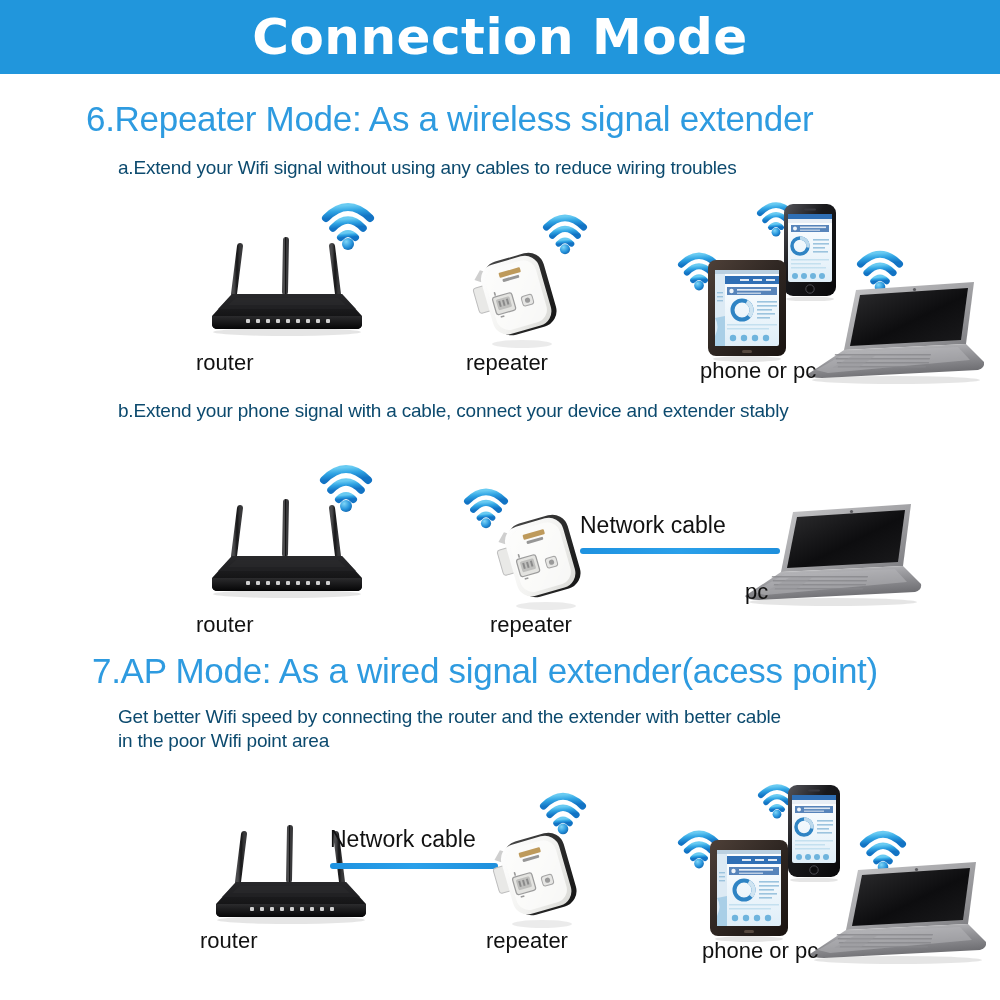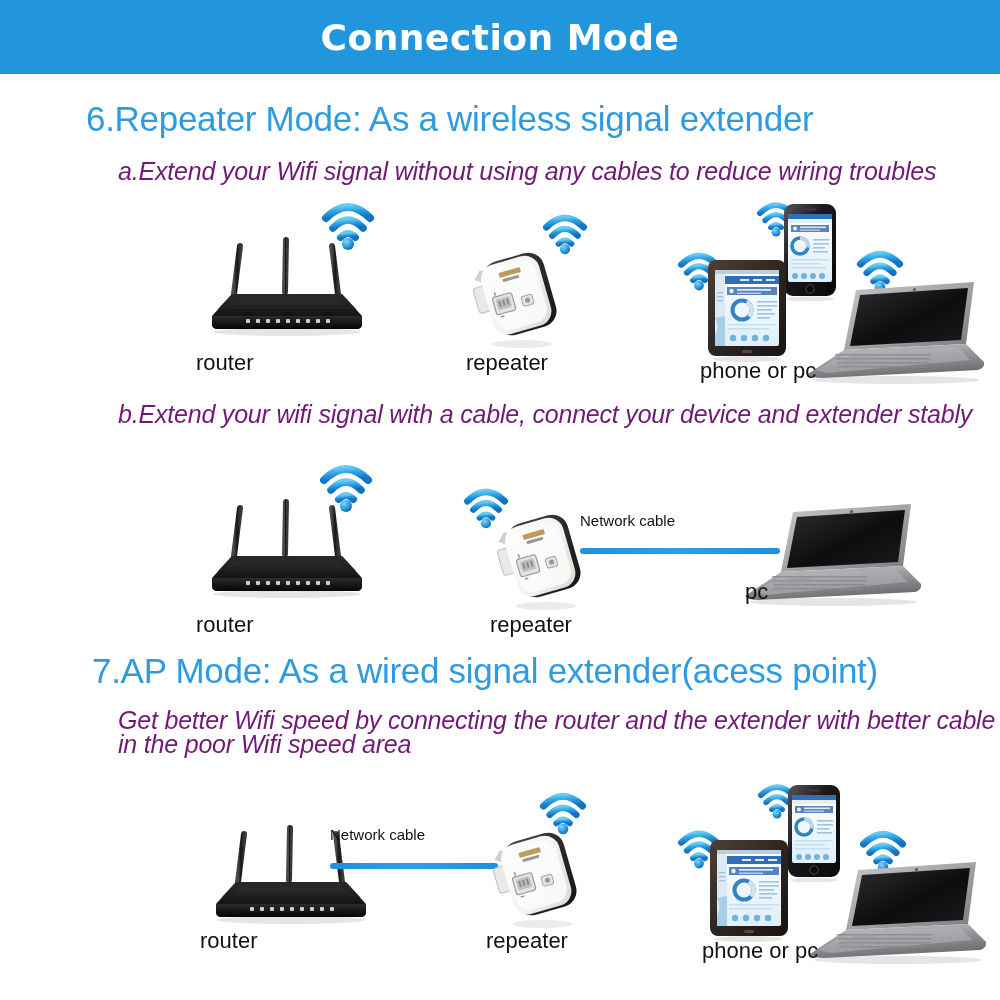--- a/index.html
+++ b/index.html
@@ -21,43 +21,42 @@
     left: 0; top: 0;
     width: 1000px;
     height: 74px;
     background: #2196DC;
     display: flex;
     align-items: center;
     justify-content: center;
   }
   .header-title {
     color: #ffffff;
-    font-size: 36px;
+    font-size: 50px;
     font-weight: bold;
     letter-spacing: 0.5px;
     font-family: "DejaVu Sans", sans-serif;
   }
 
   
   .section-heading {
     position: absolute;
     color: #2E9BE0;
     font-size: 35px;
     font-family: "Liberation Sans", sans-serif;
     white-space: nowrap;
     letter-spacing: -0.3px;
   }
   .section-sub {
     position: absolute;
-    color: #701a75;
-    font-size: 25px;
+    color: #0c4a6e;
+    font-size: 19px;
     font-family: "Liberation Sans", sans-serif;
     white-space: nowrap;
     letter-spacing: -0.2px;
-    font-style: italic;
   }
 
   
   .dev-label {
     position: absolute;
     color: #111;
     font-size: 22px;
     font-family: "Liberation Sans", sans-serif;
     white-space: nowrap;
     text-align: left;
@@ -66,21 +65,21 @@
   
   .wifi {
     position: absolute;
   }
 
   
   .cable-group { position: absolute; }
   .cable-label {
     position: absolute;
     left: 0; top: 0;
-    font-size: 15px;
+    font-size: 23px;
     color: #111;
     white-space: nowrap;
     font-family: "Liberation Sans", sans-serif;
   }
   .cable-line {
     position: absolute;
     left: 0;
     height: 6px;
     border-radius: 3px;
     background: linear-gradient(90deg,#1E92E0 0%, #2AA0EA 50%, #1E8FDC 100%);
@@ -387,21 +386,21 @@
       <rect x="58" y="80" width="94" height="1.6" transform="skewX(-14)"></rect>
       <rect x="60" y="84" width="92" height="1.6" transform="skewX(-14)"></rect>
       <rect x="62" y="88" width="88" height="1.6" transform="skewX(-14)"></rect>
     </g>
     <path d="M34 90 L54 78 L78 77 L60 90 Z" fill="#9a9a9e" opacity="0.5"></path>
     <ellipse cx="98" cy="102" rx="84" ry="4" fill="#000" opacity="0.10"></ellipse>
   </svg>
 </div>
 <div class="dev-label nosel" style="left:700px; top:358px; width:160px;">phone or pc</div>
 
-<div class="section-sub nosel" style="left:118px; top:400px;">b.Extend your wifi signal with a cable, connect your device and extender stably</div>
+<div class="section-sub nosel" style="left:118px; top:400px;">b.Extend your phone signal with a cable, connect your device and extender stably</div>
 
 <div class="wifi" style="left:318px; top:462px;">
   <svg width="56" height="52" viewBox="0 0 56 52">
     <g fill="none" stroke="url(#wifiGrad)" stroke-linecap="round">
       <path d="M6 18 Q28 -4 50 18" stroke-width="8"></path>
       <path d="M13 28 Q28 12 43 28" stroke-width="7.5"></path>
       <path d="M20.5 37.5 Q28 29.5 35.5 37.5" stroke-width="7"></path>
     </g>
     <circle cx="28" cy="44" r="6" fill="url(#wifiDot)"></circle>
   </svg>
@@ -494,21 +493,21 @@
     </g>
     <path d="M34 90 L54 78 L78 77 L60 90 Z" fill="#9a9a9e" opacity="0.5"></path>
     <ellipse cx="98" cy="102" rx="84" ry="4" fill="#000" opacity="0.10"></ellipse>
   </svg>
 </div>
 <div class="dev-label nosel" style="left:745px; top:579px; width:170px;">pc</div>
 
 <div class="section-heading nosel" style="left:92px; top:651px;">7.AP Mode: As a wired signal extender(acess point)</div>
 
 <div class="section-sub nosel" style="left:118px; top:706px;">Get better Wifi speed by connecting the router and the extender with better cable</div>
-<div class="section-sub nosel" style="left:118px; top:730px;">in the poor Wifi speed area</div>
+<div class="section-sub nosel" style="left:118px; top:730px;">in the poor Wifi point area</div>
 
 <div class="router" style="left:200px; top:820px;">
   <svg width="180" height="110" viewBox="0 0 180 110">
     <g stroke="url(#antGrad)" stroke-linecap="round" fill="none">
       <line x1="44" y1="14" x2="38" y2="62" stroke-width="6"></line>
       <line x1="90" y1="8" x2="89" y2="60" stroke-width="6"></line>
       <line x1="136" y1="14" x2="142" y2="62" stroke-width="6"></line>
     </g>
     <path d="M16 84 L36 62 L146 62 L166 84 L166 92 Q166 97 160 97 L22 97 Q16 97 16 92 Z" fill="url(#routerTop)"></path>
     <path d="M16 84 L166 84 L166 92 Q166 97 160 97 L22 97 Q16 97 16 92 Z" fill="url(#routerFront)"></path>

